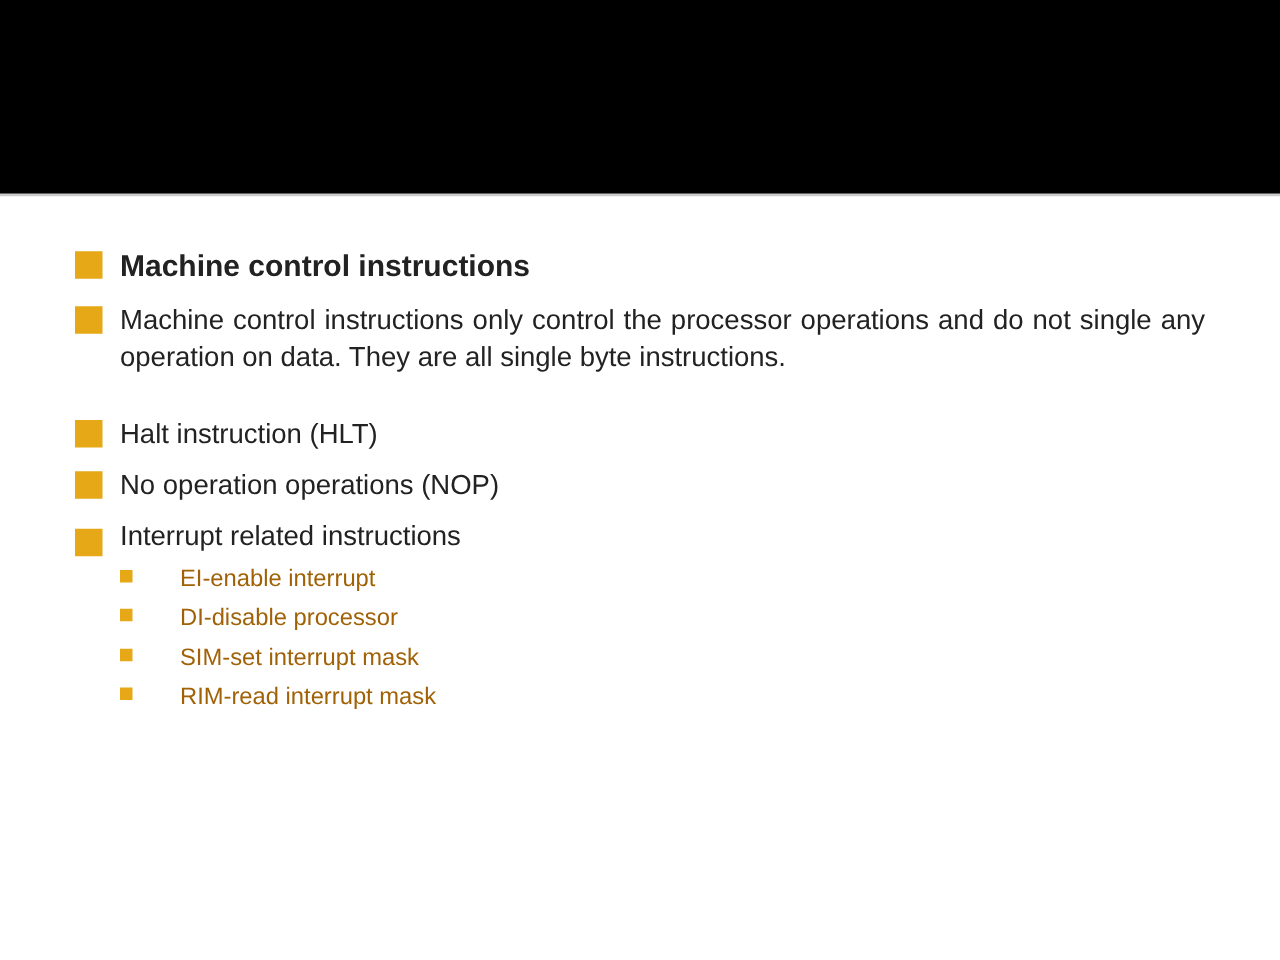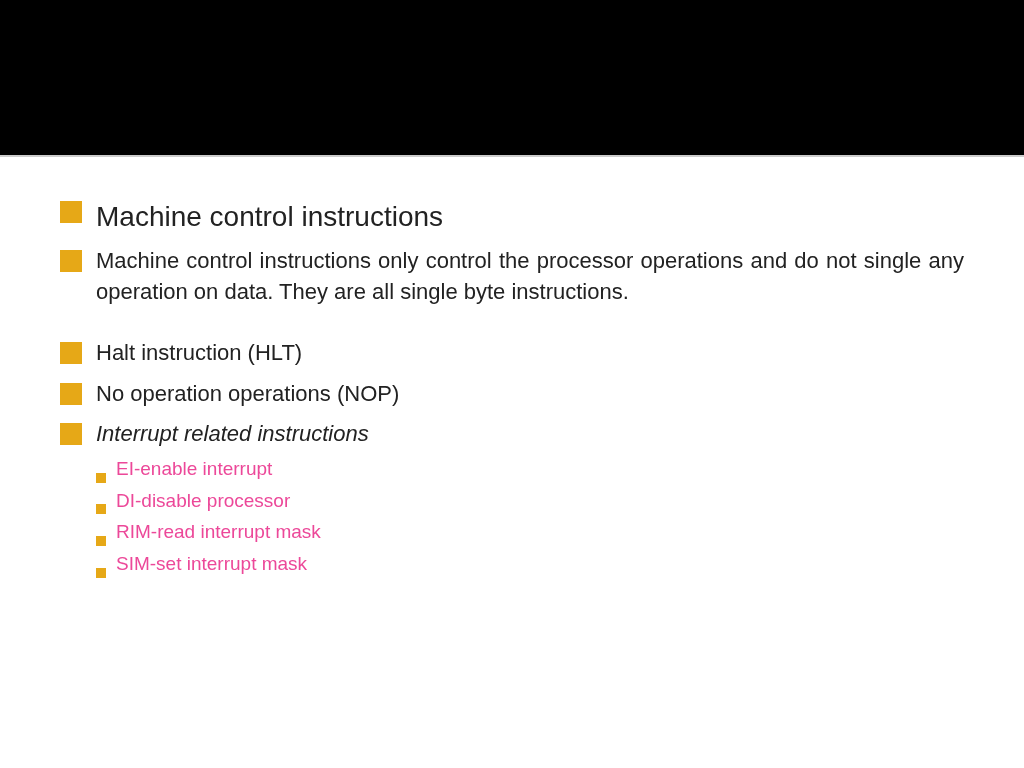--- a/index.html
+++ b/index.html
@@ -51,45 +51,46 @@
       display: inline-block;
       min-width: 22px;
       height: 22px;
       background: #e6a817;
       margin-right: 14px;
       margin-top: 4px;
       flex-shrink: 0;
     }
 
     .bullet-list > li.bold-item .text {
-      font-weight: normal;
-      font-size: 28px;
+      font-weight: bold;
+      font-size: 24px;
     }
 
     .bullet-list > li .text {
       text-align: justify;
     }
 
     .spacer {
       height: 20px;
     }
 
     .sub-list {
       list-style: none;
       padding: 0;
       margin: 6px 0 0 36px;
     }
 
     .sub-list li {
       display: flex;
-      align-items: flex-end;
+      align-items: flex-start;
       font-size: 19px;
-      color: #ec4899;
+      color: #a16207;
       margin-bottom: 5px;
       line-height: 1.4;
+      gap: 28px;
     }
 
     .sub-bullet {
       display: inline-block;
       min-width: 10px;
       height: 10px;
       background: #e6a817;
       margin-right: 10px;
       margin-top: 5px;
       flex-shrink: 0;
@@ -120,38 +121,38 @@
       <span class="bullet-icon"></span>
       <span class="text">Halt instruction (HLT)</span>
     </li>
 
     <li>
       <span class="bullet-icon"></span>
       <span class="text">No operation operations (NOP)</span>
     </li>
 
     <li style="flex-direction: column; align-items: flex-start;">
-      <div style="display:flex; align-items: flex-start; font-style: italic;">
+      <div style="display:flex; align-items: flex-end;">
         <span class="bullet-icon"></span>
         <span class="text">Interrupt related instructions</span>
       </div>
       <ul class="sub-list">
         <li>
           <span class="sub-bullet"></span>
           <span>EI-enable interrupt</span>
         </li>
         <li>
           <span class="sub-bullet"></span>
           <span>DI-disable processor</span>
         </li>
         <li>
           <span class="sub-bullet"></span>
-          <span>RIM-read interrupt mask</span>
+          <span>SIM-set interrupt mask</span>
         </li>
         <li>
           <span class="sub-bullet"></span>
-          <span>SIM-set interrupt mask</span>
+          <span>RIM-read interrupt mask</span>
         </li>
       </ul>
     </li>
 
   </ul>
 </div>
 
 </body></html>

